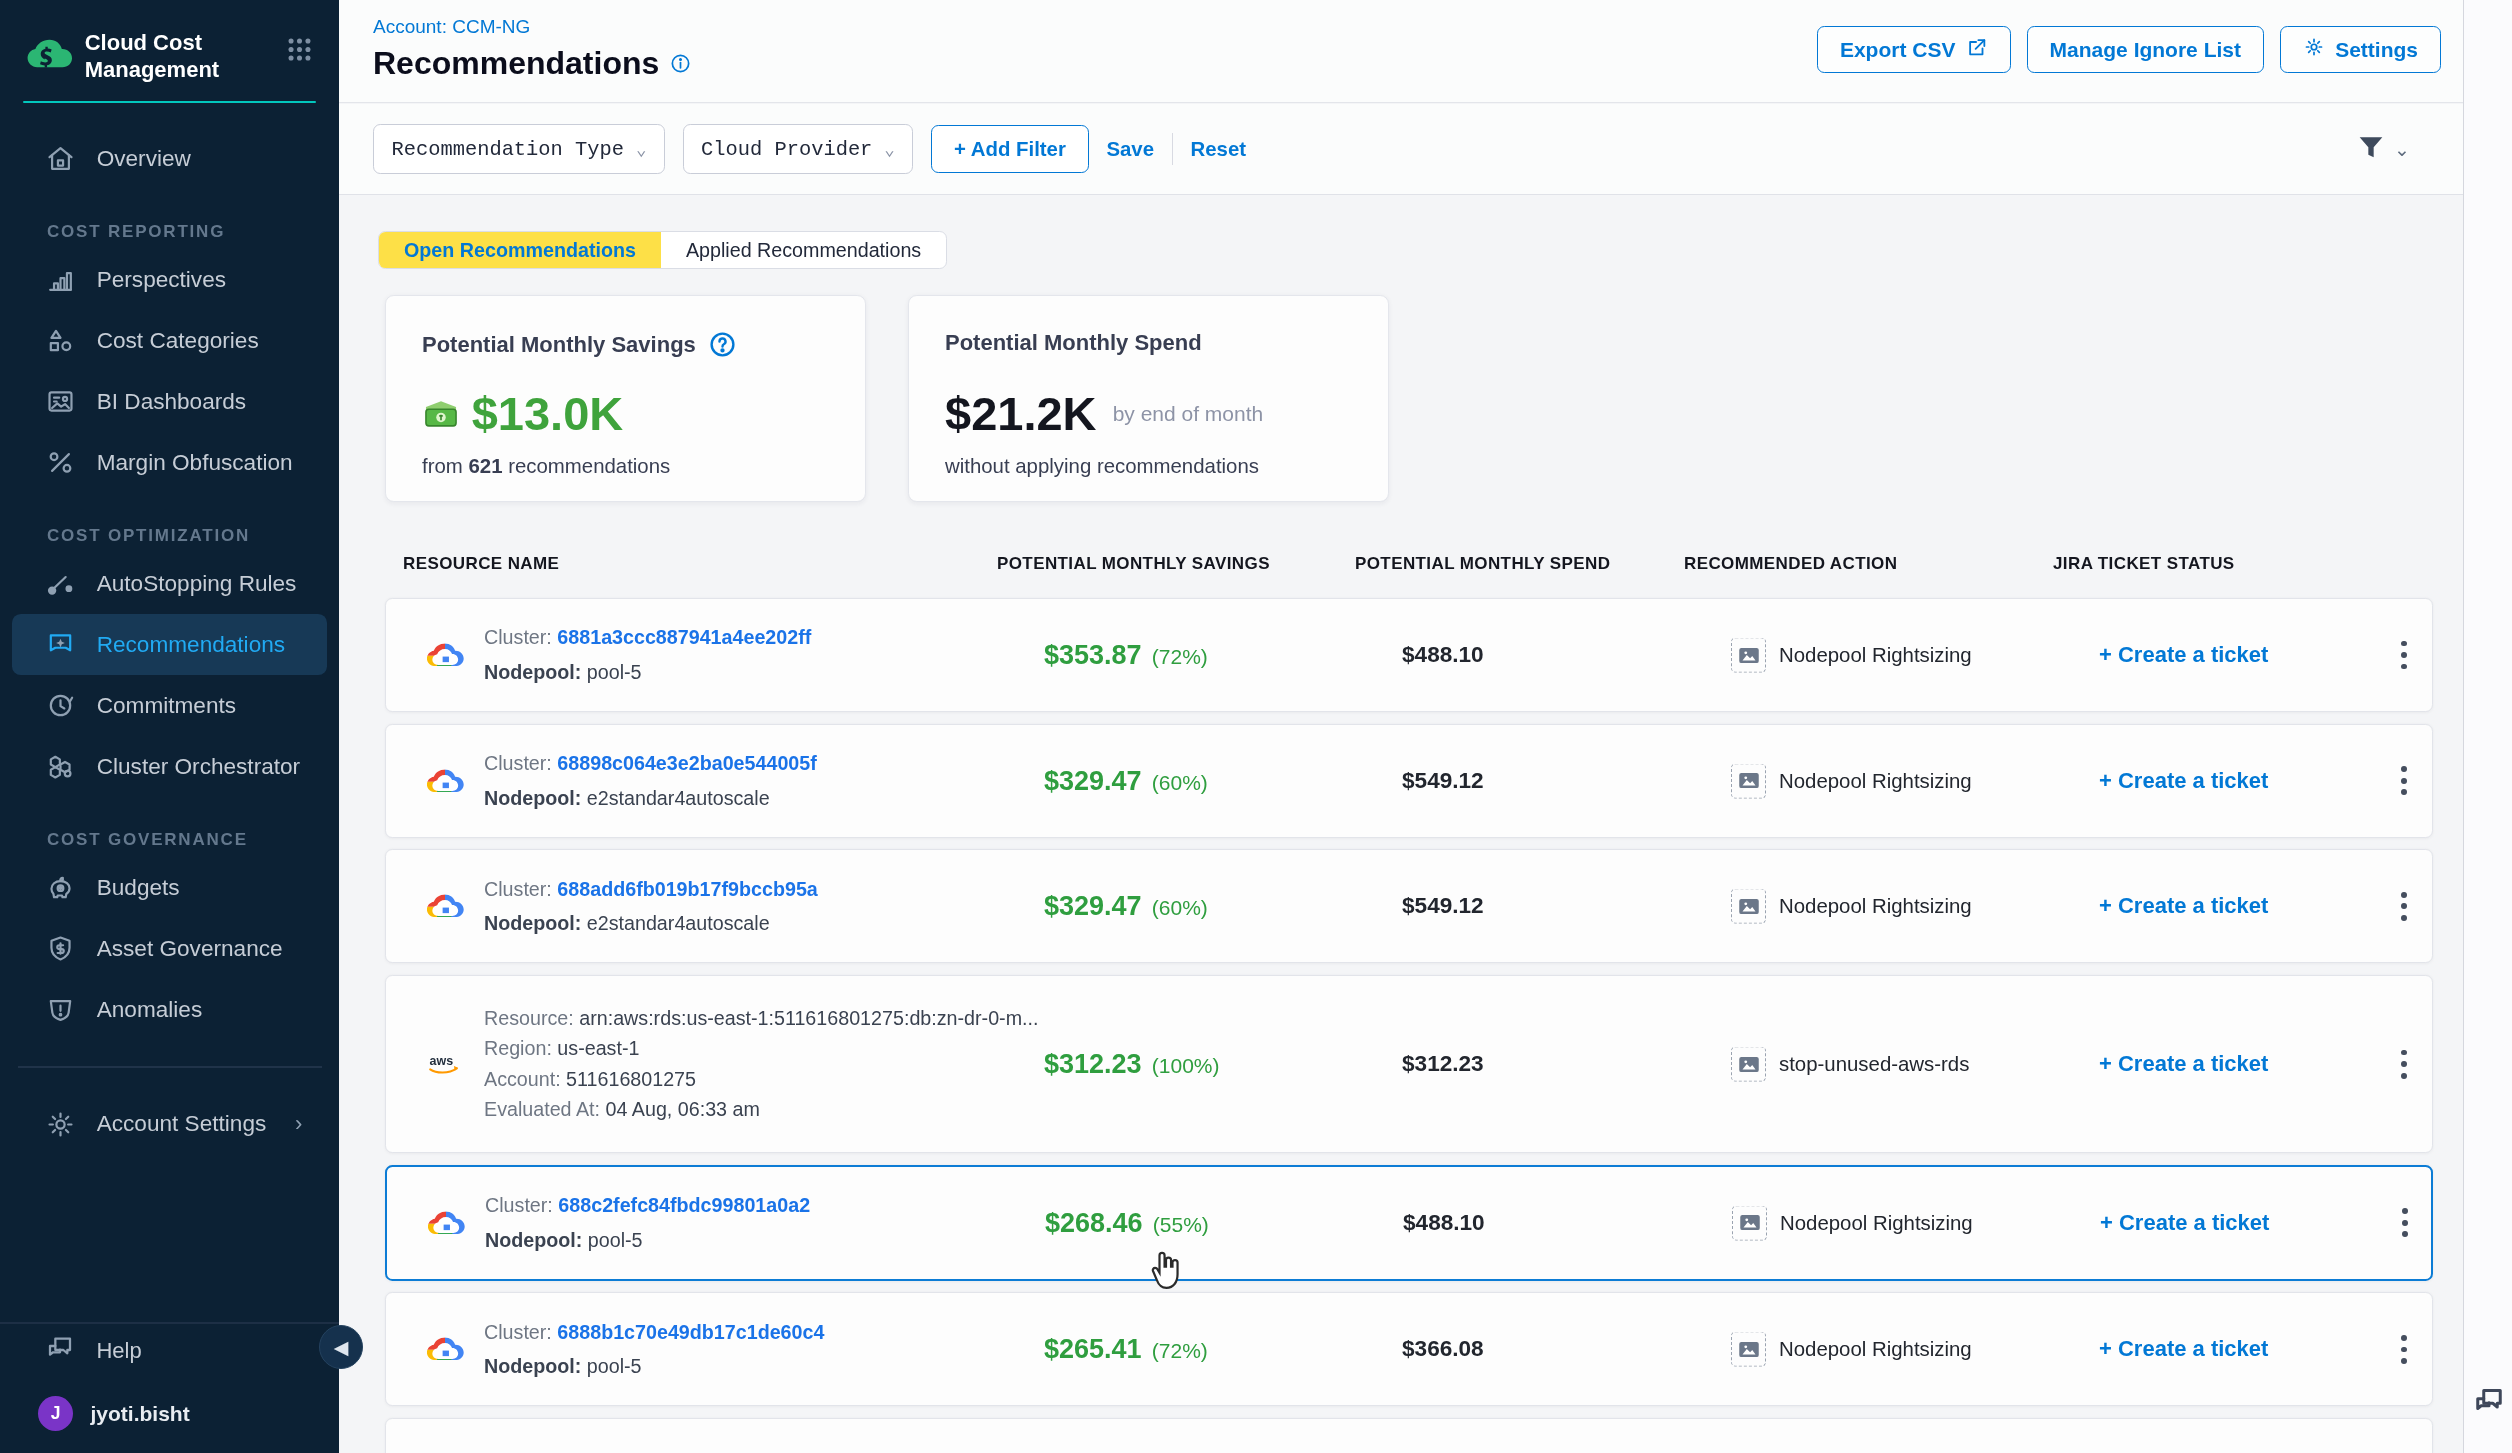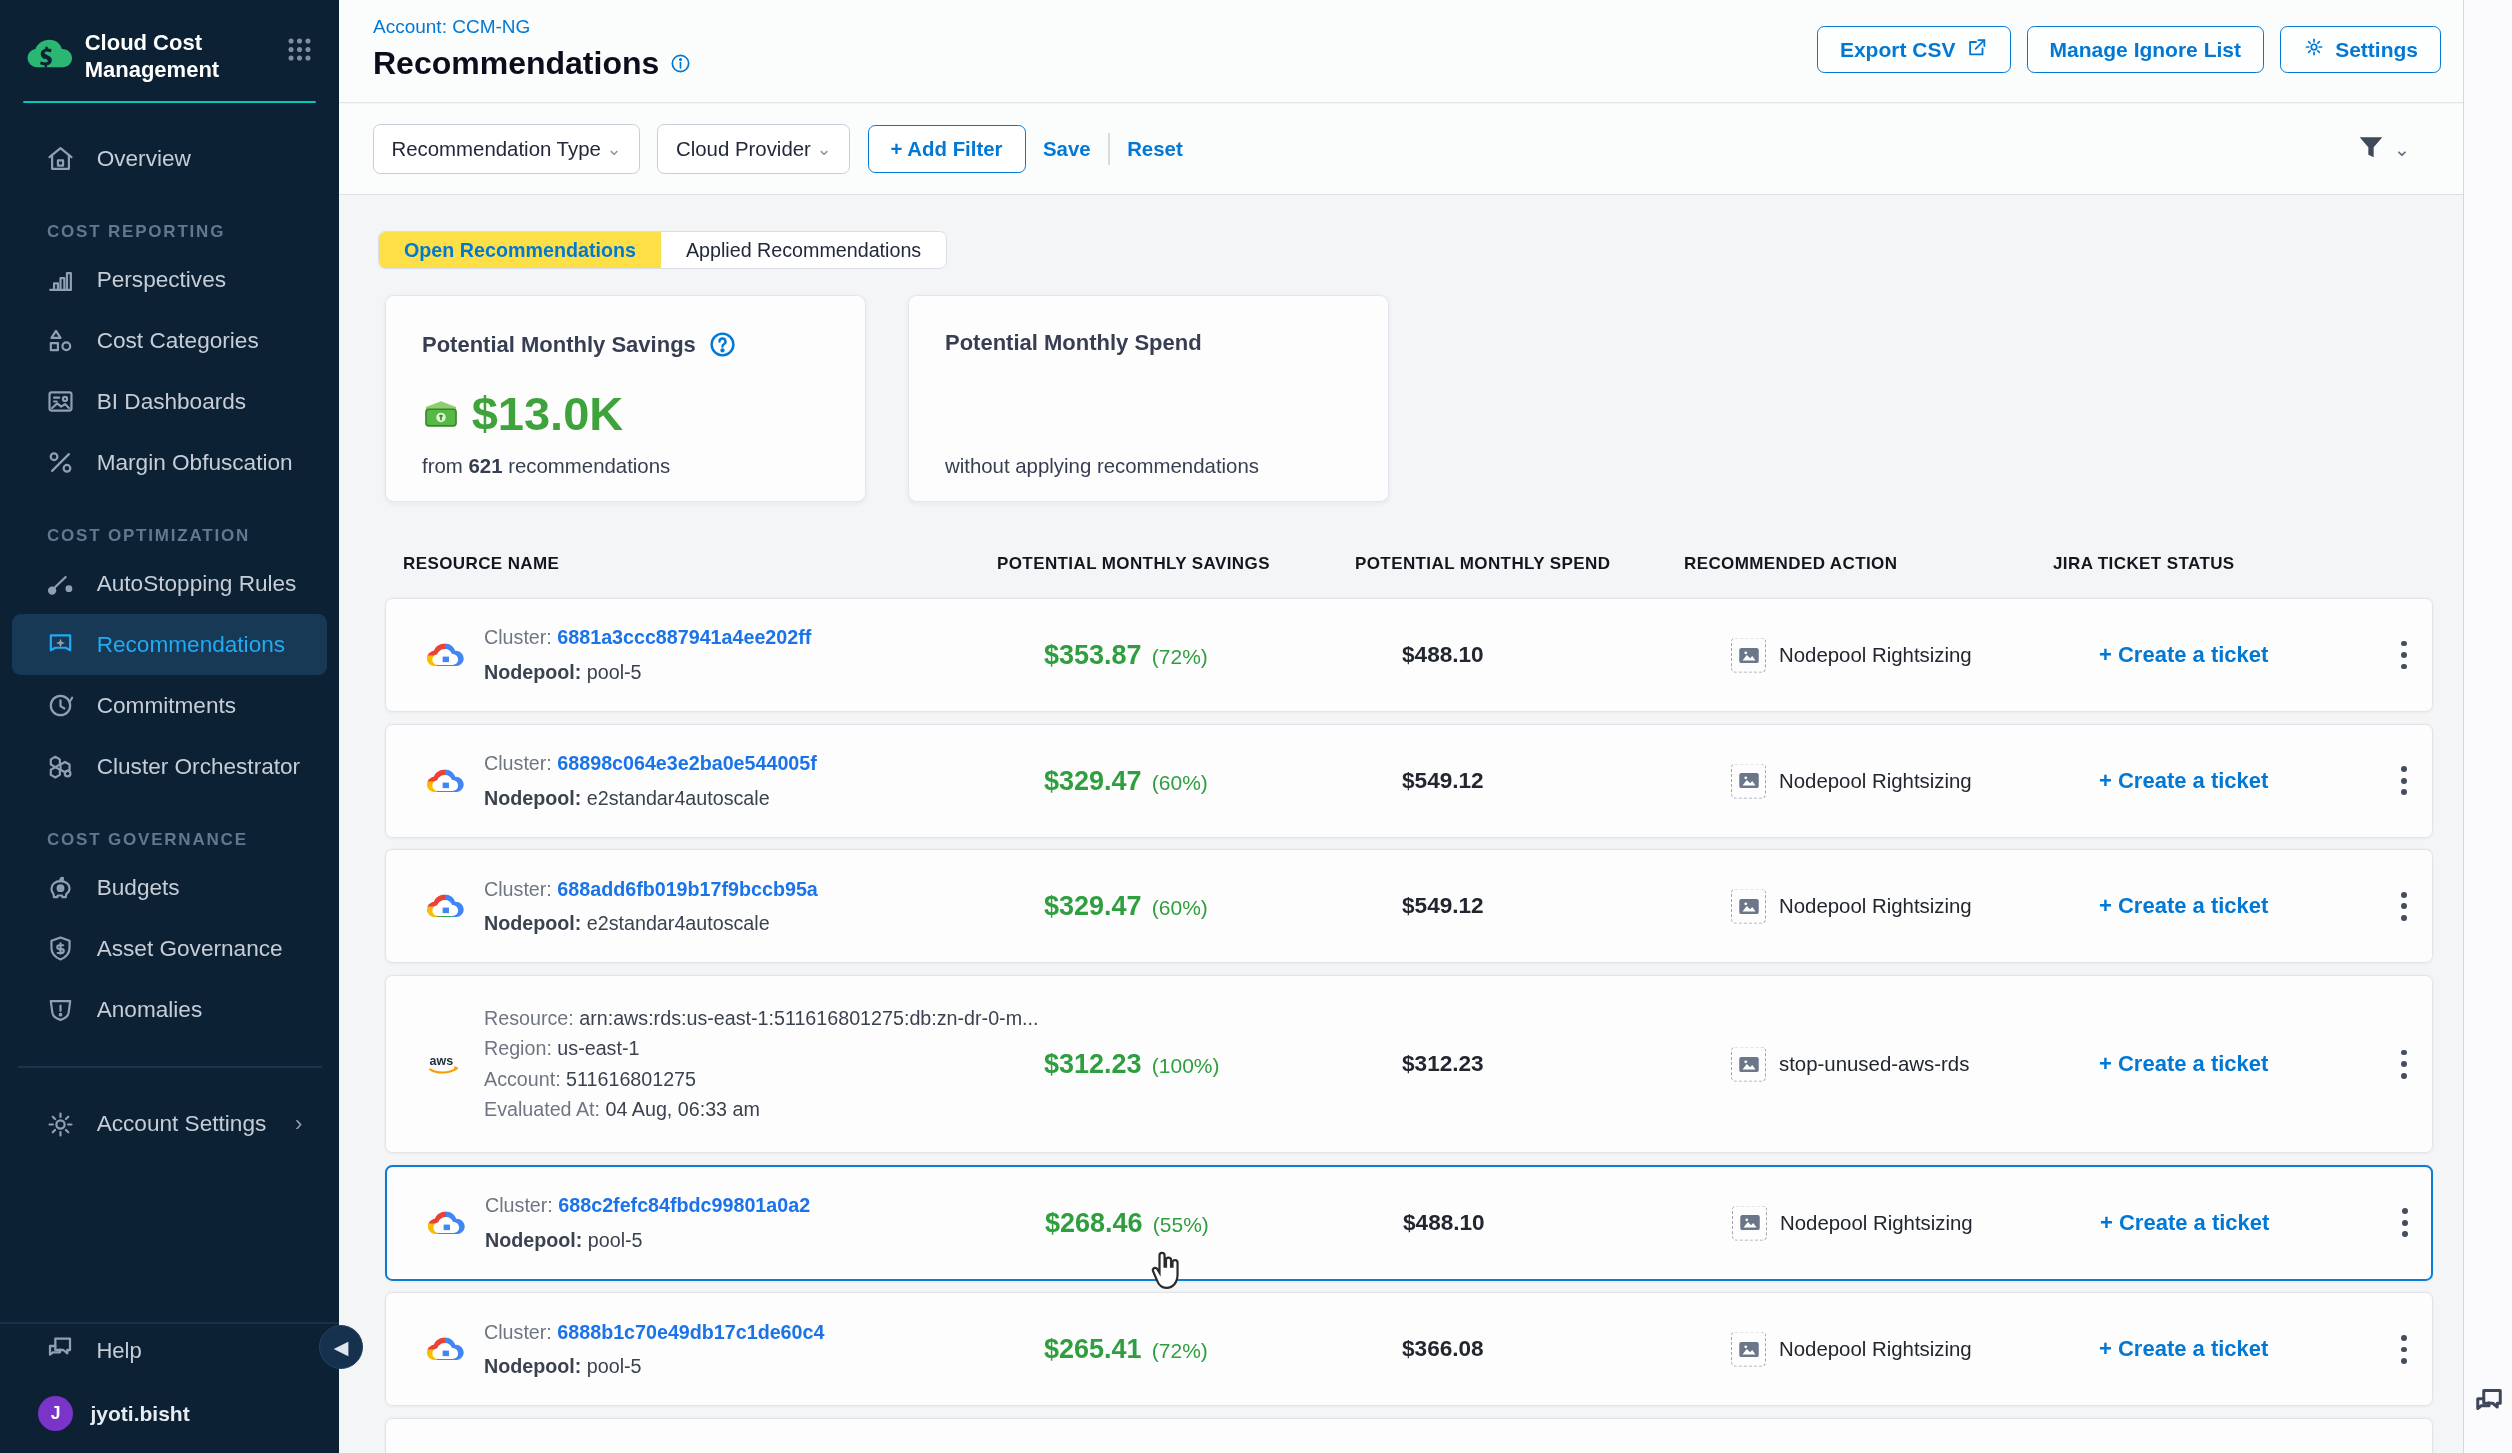--- a/index.html
+++ b/index.html
@@ -39,21 +39,21 @@
   .acct-link{position:absolute;left:34px;top:16px;font-size:19px;color:#0278d5;cursor:pointer;}
   .page-title-row{position:absolute;left:34px;top:45px;display:flex;align-items:center;}
   .page-title{font-size:32px;font-weight:bold;color:#0b0d1c;}
   .info-ic{margin-left:10.2px;width:23px;height:23px;}
   .hdr-buttons{position:absolute;right:23px;top:26px;display:flex;gap:16px;}
   .btn-outline{height:47px;border:1.5px solid #0278d5;border-radius:7.3px;background:#fdfefe;color:#0278d5;font-size:21px;font-weight:bold;display:flex;align-items:center;padding:0 22px;gap:10.2px;cursor:pointer;}
   .btn-outline svg{width:22px;height:22px;}
   
   .filter-bar{position:absolute;left:0;top:104px;width:100%;height:90px;background:#fbfcfc;border-bottom:1.5px solid #e0e2e8;}
   .filter-inner{position:absolute;left:34px;top:0;height:100%;display:flex;align-items:center;gap:17.5px;}
-  .drop{height:48px;border:1.5px solid #c9cdd8;border-radius:7.3px;background:#fff;display:flex;align-items:center;padding:0 17.5px;font-size:20.4px;color:#22293a;gap:6px;cursor:pointer;}
+  .drop{height:48px;border:1.5px solid #c9cdd8;border-radius:7.3px;background:#fff;display:flex;align-items:center;padding:0 17.5px;font-size:20.4px;color:#22293a;gap:12px;cursor:pointer;font-family:Liberation Mono, monospace;}
   .drop .chev{color:#8a93a6;font-size:17.5px;}
   .btn-addfilter{height:48px;border:1.5px solid #0278d5;border-radius:7.3px;background:#fff;color:#0278d5;font-size:20.4px;font-weight:bold;display:flex;align-items:center;padding:0 22px;cursor:pointer;}
   .link-action{color:#0278d5;font-size:20.4px;font-weight:bold;cursor:pointer;}
   .vsep{width:1.5px;height:32px;background:#d8dae2;}
   .funnel{position:absolute;right:54px;top:28px;display:flex;align-items:center;gap:7.3px;cursor:pointer;}
   .funnel svg{width:32px;height:32px;}
   .funnel .chev{color:#5d6b7e;font-size:19px;}
   
   .tabs{position:absolute;left:39px;top:231px;display:flex;border:1.5px solid #dadde5;border-radius:7.3px;background:#fff;overflow:hidden;height:36px;}
   .tab{display:flex;align-items:center;padding:0 25px;font-size:19.7px;color:#22293a;cursor:pointer;}
@@ -370,20 +370,24 @@
           </svg></span>
       <span class="big-green">$13.0K</span>
     </div>
     <div class="card-sub"><span>from </span><b>621</b><span> recommendations</span></div>
   </div>
 
   <div class="card card2">
     <div class="card-title-row">
       <span class="card-title">Potential Monthly Spend</span>
     </div>
+    <div class="big-row">
+      <span class="big-dark">$21.2K</span>
+      <span class="big-note">by end of month</span>
+    </div>
     <div class="card-sub">without applying recommendations</div>
   </div>
 
   <div class="table-header">
       <div class="th c0">RESOURCE NAME</div>
       <div class="th c1">POTENTIAL MONTHLY SAVINGS</div>
       <div class="th c2">POTENTIAL MONTHLY SPEND</div>
       <div class="th c3">RECOMMENDED ACTION</div>
       <div class="th c4">JIRA TICKET STATUS</div>
     </div>

